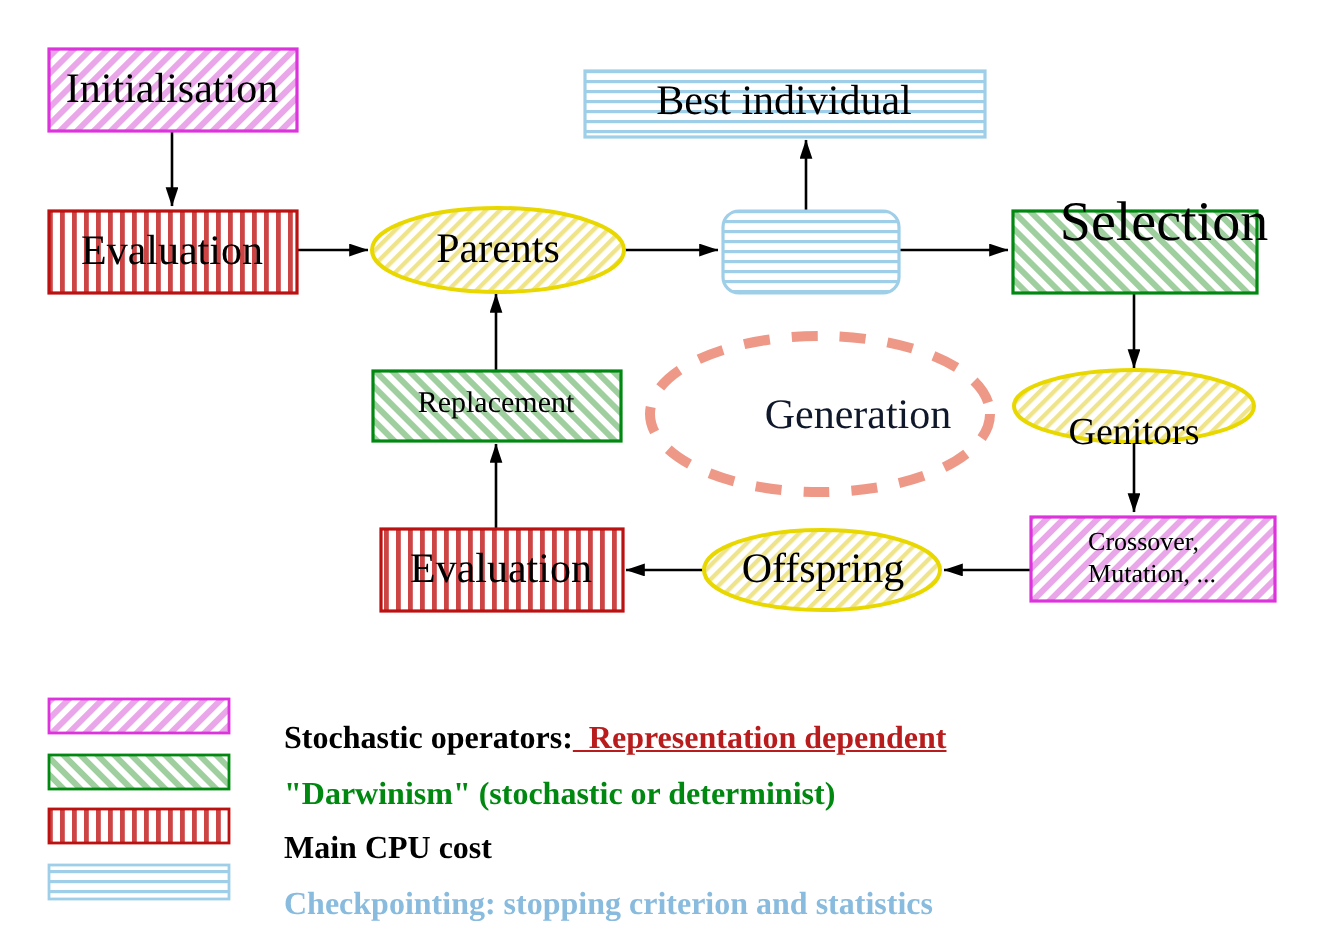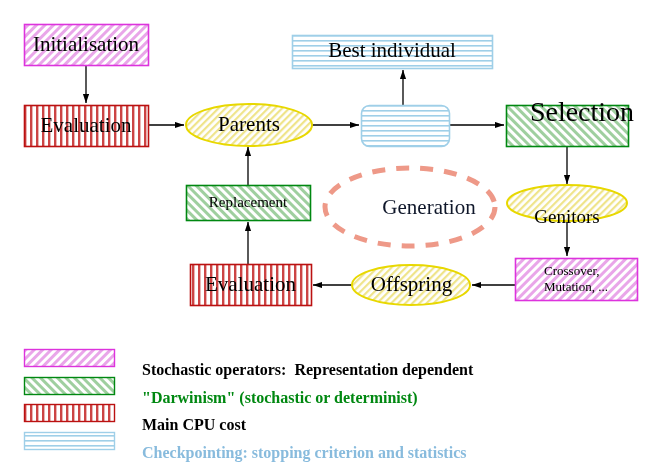--- a/index.html
+++ b/index.html
@@ -140,21 +140,21 @@
   <div class="node-label" style="left:507px; top:186px; width:120px; height:34px; font-size:19px;margin-top:14px;">Genitors</div>
 
   <div class="node-label" style="left:190px; top:264px; width:121px; height:41px; font-size:21px;">Evaluation</div>
 
   <div class="node-label" style="left:353px; top:265px; width:117px; height:39px; font-size:21px;">Offspring</div>
 
   <div class="node-label" style="left:515px; top:258px; width:122px; height:42px; font-size:13px; line-height:1.25;">Crossover,
 Mutation, ...</div>
 
   <div class="legend-label" style="left:126px; top:346px; font-size:16px;">
-    <span class="lg-part" style="color:#000000;">Stochastic operators:</span><span class="lg-part" style="color:#000000;">  Representation dependent</span>
+    <span class="lg-part" style="color:#000000;">Stochastic operators:</span><span class="lg-part" style="color:#b91c1c;text-decoration:underline;">  Representation dependent</span>
   </div>
 
   <div class="legend-label" style="left:126px; top:374px; font-size:16px;">
     <span class="lg-part" style="color:#008811;">"Darwinism" (stochastic or determinist)</span>
   </div>
 
   <div class="legend-label" style="left:126px; top:401px; font-size:16px;">
     <span class="lg-part" style="color:#000000;">Main CPU cost</span>
   </div>
 

